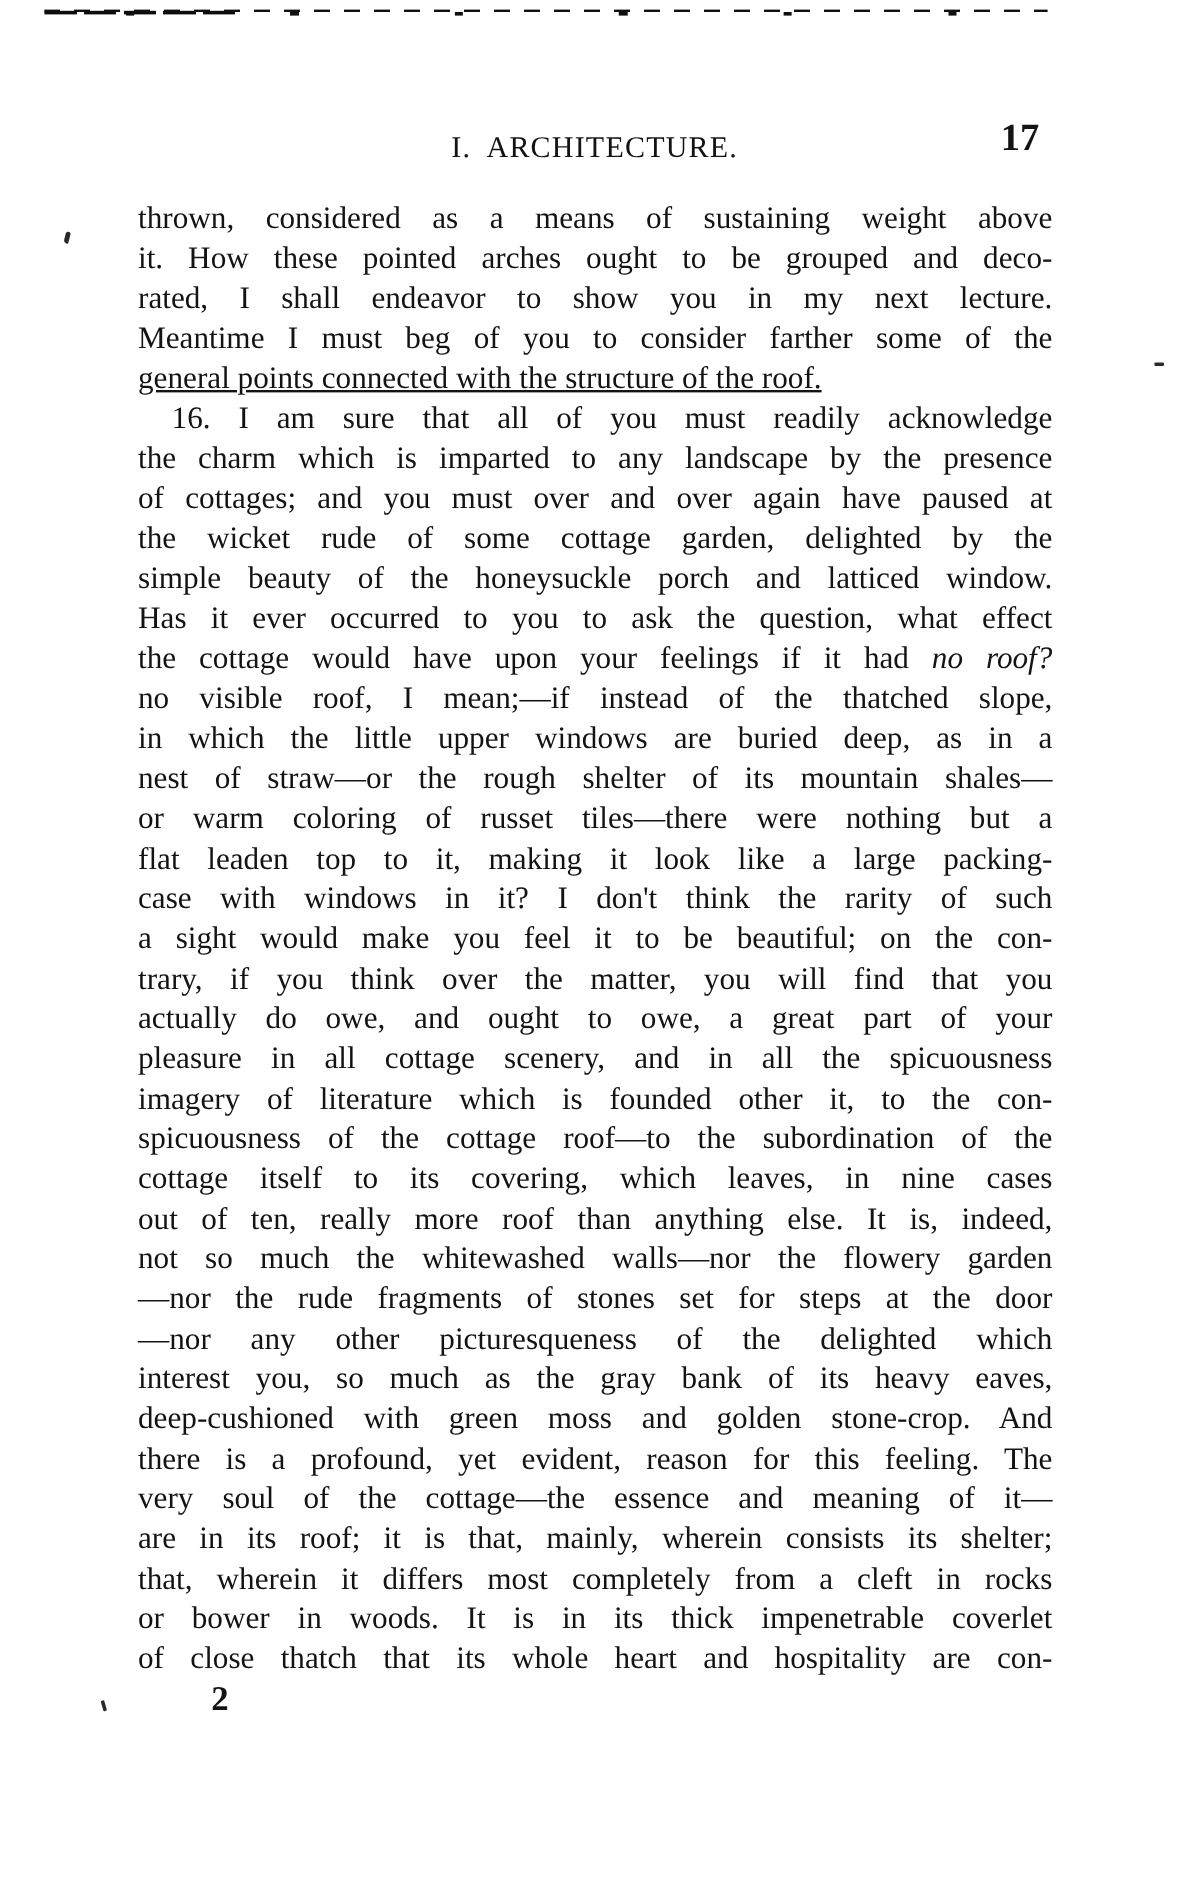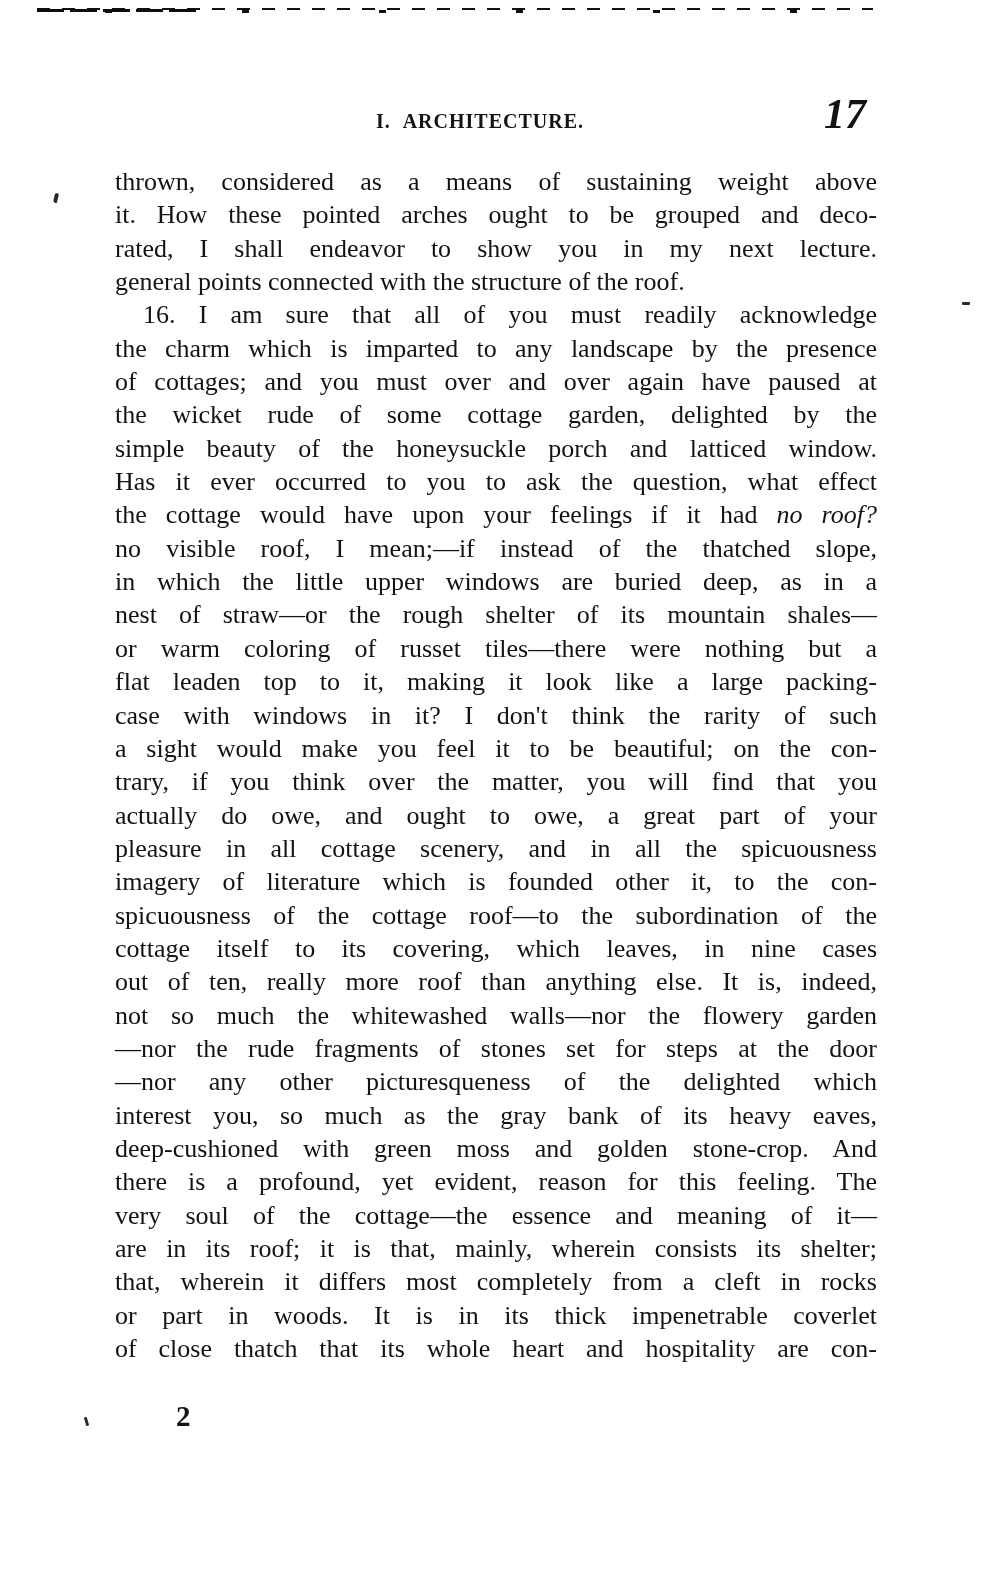--- a/index.html
+++ b/index.html
@@ -42,53 +42,52 @@
     position: absolute;
     left: 104px;
     top: 0;
     width: 762px;
     height: 150px;
   }
   .section-title {
     position: absolute;
     left: 272px; 
     top: 110px;
-    font-size: 20px;
-    font-weight: 700;
+    font-size: 25px;
+    font-weight: 400;
     letter-spacing: 1px;
     word-spacing: 7px;
     white-space: nowrap;
   }
   .page-number {
     position: absolute;
     right: 0px;
     top: 95px;
-    font-size: 42px;
+    font-size: 32px;
     font-weight: 700;
     line-height: 38px;
-    font-style: italic;
   }
   .body-text {
     position: absolute;
     left: 104px;
     top: 165px;
     width: 762px;
     margin-left: 11px;
   }
   .line {
     height: 33.35px;
     line-height: 33.35px;
     font-size: 26px;
     text-align: justify;
     text-align-last: justify;
     white-space: normal;
     overflow: visible;
   }
   .line.indent { padding-left: 28px; }
-  .line.left { text-align: left; text-align-last: left; }
+  .line.left { text-align: left; text-align-last: left; text-decoration: underline; }
   .line .italic { font-style: italic; }
   .signature-mark {
     position: absolute;
     left: 176px;
     top: 1400px;
     font-size: 29px;
     font-weight: 600;
   }
   
   .speck { position: absolute; background: #2a2a2a; }
@@ -120,20 +119,21 @@
 
   <div class="header">
     <span class="section-title">I.  ARCHITECTURE.</span>
     <span class="page-number">17</span>
   </div>
 
   <div class="body-text" id="body-lines">
       <div class="line"><span>thrown, considered as a means of sustaining weight above</span></div>
       <div class="line"><span>it.  How these pointed arches ought to be grouped and deco-</span></div>
       <div class="line"><span>rated, I shall endeavor to show you in my next lecture.</span></div>
+      <div class="line"><span>Meantime I must beg of you to consider farther some of the</span></div>
       <div class="line left"><span>general points connected with the structure of the roof.</span></div>
       <div class="line indent"><span>16. I am sure that all of you must readily acknowledge</span></div>
       <div class="line"><span>the charm which is imparted to any landscape by the presence</span></div>
       <div class="line"><span>of cottages; and you must over and over again have paused at</span></div>
       <div class="line"><span>the wicket rude of some cottage garden, delighted by the</span></div>
       <div class="line"><span>simple beauty of the honeysuckle porch and latticed window.</span></div>
       <div class="line"><span>Has it ever occurred to you to ask the question, what effect</span></div>
       <div class="line"><span>the cottage would have upon your feelings if it had </span><span class="italic">no roof?</span></div>
       <div class="line"><span>no visible roof, I mean;—if instead of the thatched slope,</span></div>
       <div class="line"><span>in which the little upper windows are buried deep, as in a</span></div>
@@ -151,21 +151,21 @@
       <div class="line"><span>out of ten, really more roof than anything else.  It is, indeed,</span></div>
       <div class="line"><span>not so much the whitewashed walls—nor the flowery garden</span></div>
       <div class="line"><span>—nor the rude fragments of stones set for steps at the door</span></div>
       <div class="line"><span>—nor any other picturesqueness of the delighted which</span></div>
       <div class="line"><span>interest you, so much as the gray bank of its heavy eaves,</span></div>
       <div class="line"><span>deep-cushioned with green moss and golden stone-crop.  And</span></div>
       <div class="line"><span>there is a profound, yet evident, reason for this feeling.  The</span></div>
       <div class="line"><span>very soul of the cottage—the essence and meaning of it—</span></div>
       <div class="line"><span>are in its roof; it is that, mainly, wherein consists its shelter;</span></div>
       <div class="line"><span>that, wherein it differs most completely from a cleft in rocks</span></div>
-      <div class="line"><span>or part in woods.  It is in its thick impenetrable coverlet</span></div>
+      <div class="line"><span>or bower in woods.  It is in its thick impenetrable coverlet</span></div>
       <div class="line"><span>of close thatch that its whole heart and hospitality are con-</span></div>
     </div>
 
   <div class="signature-mark">2</div>
 
   <div class="speck speck-comma"></div>
   <div class="speck speck-dash-right"></div>
   <div class="speck speck-tick-bottom"></div>
 
 </div>

